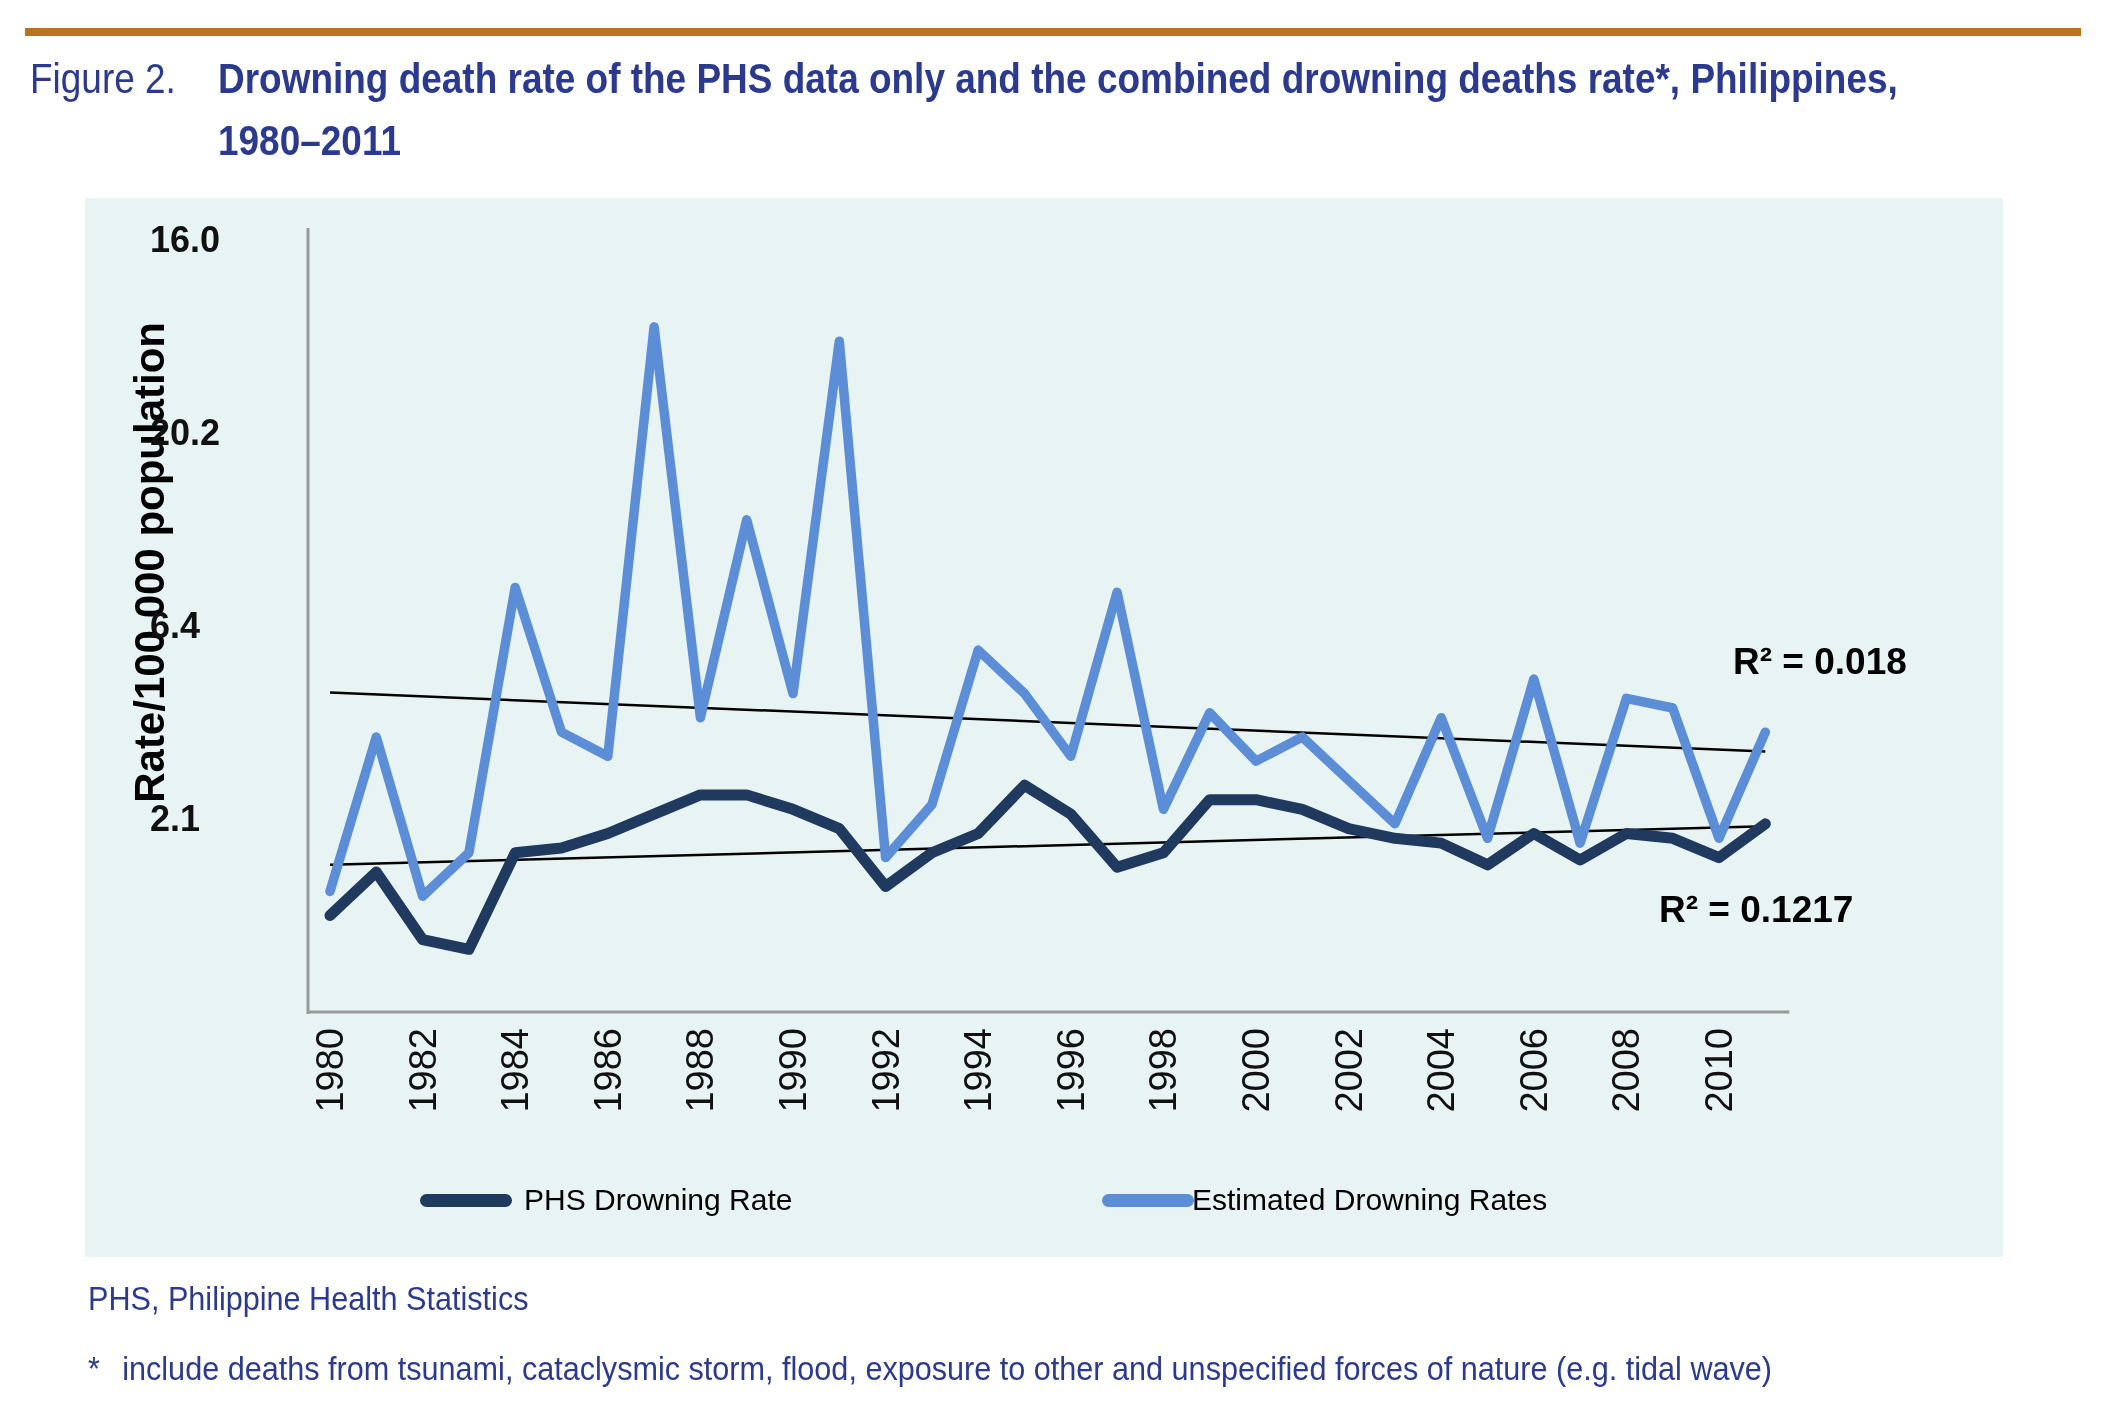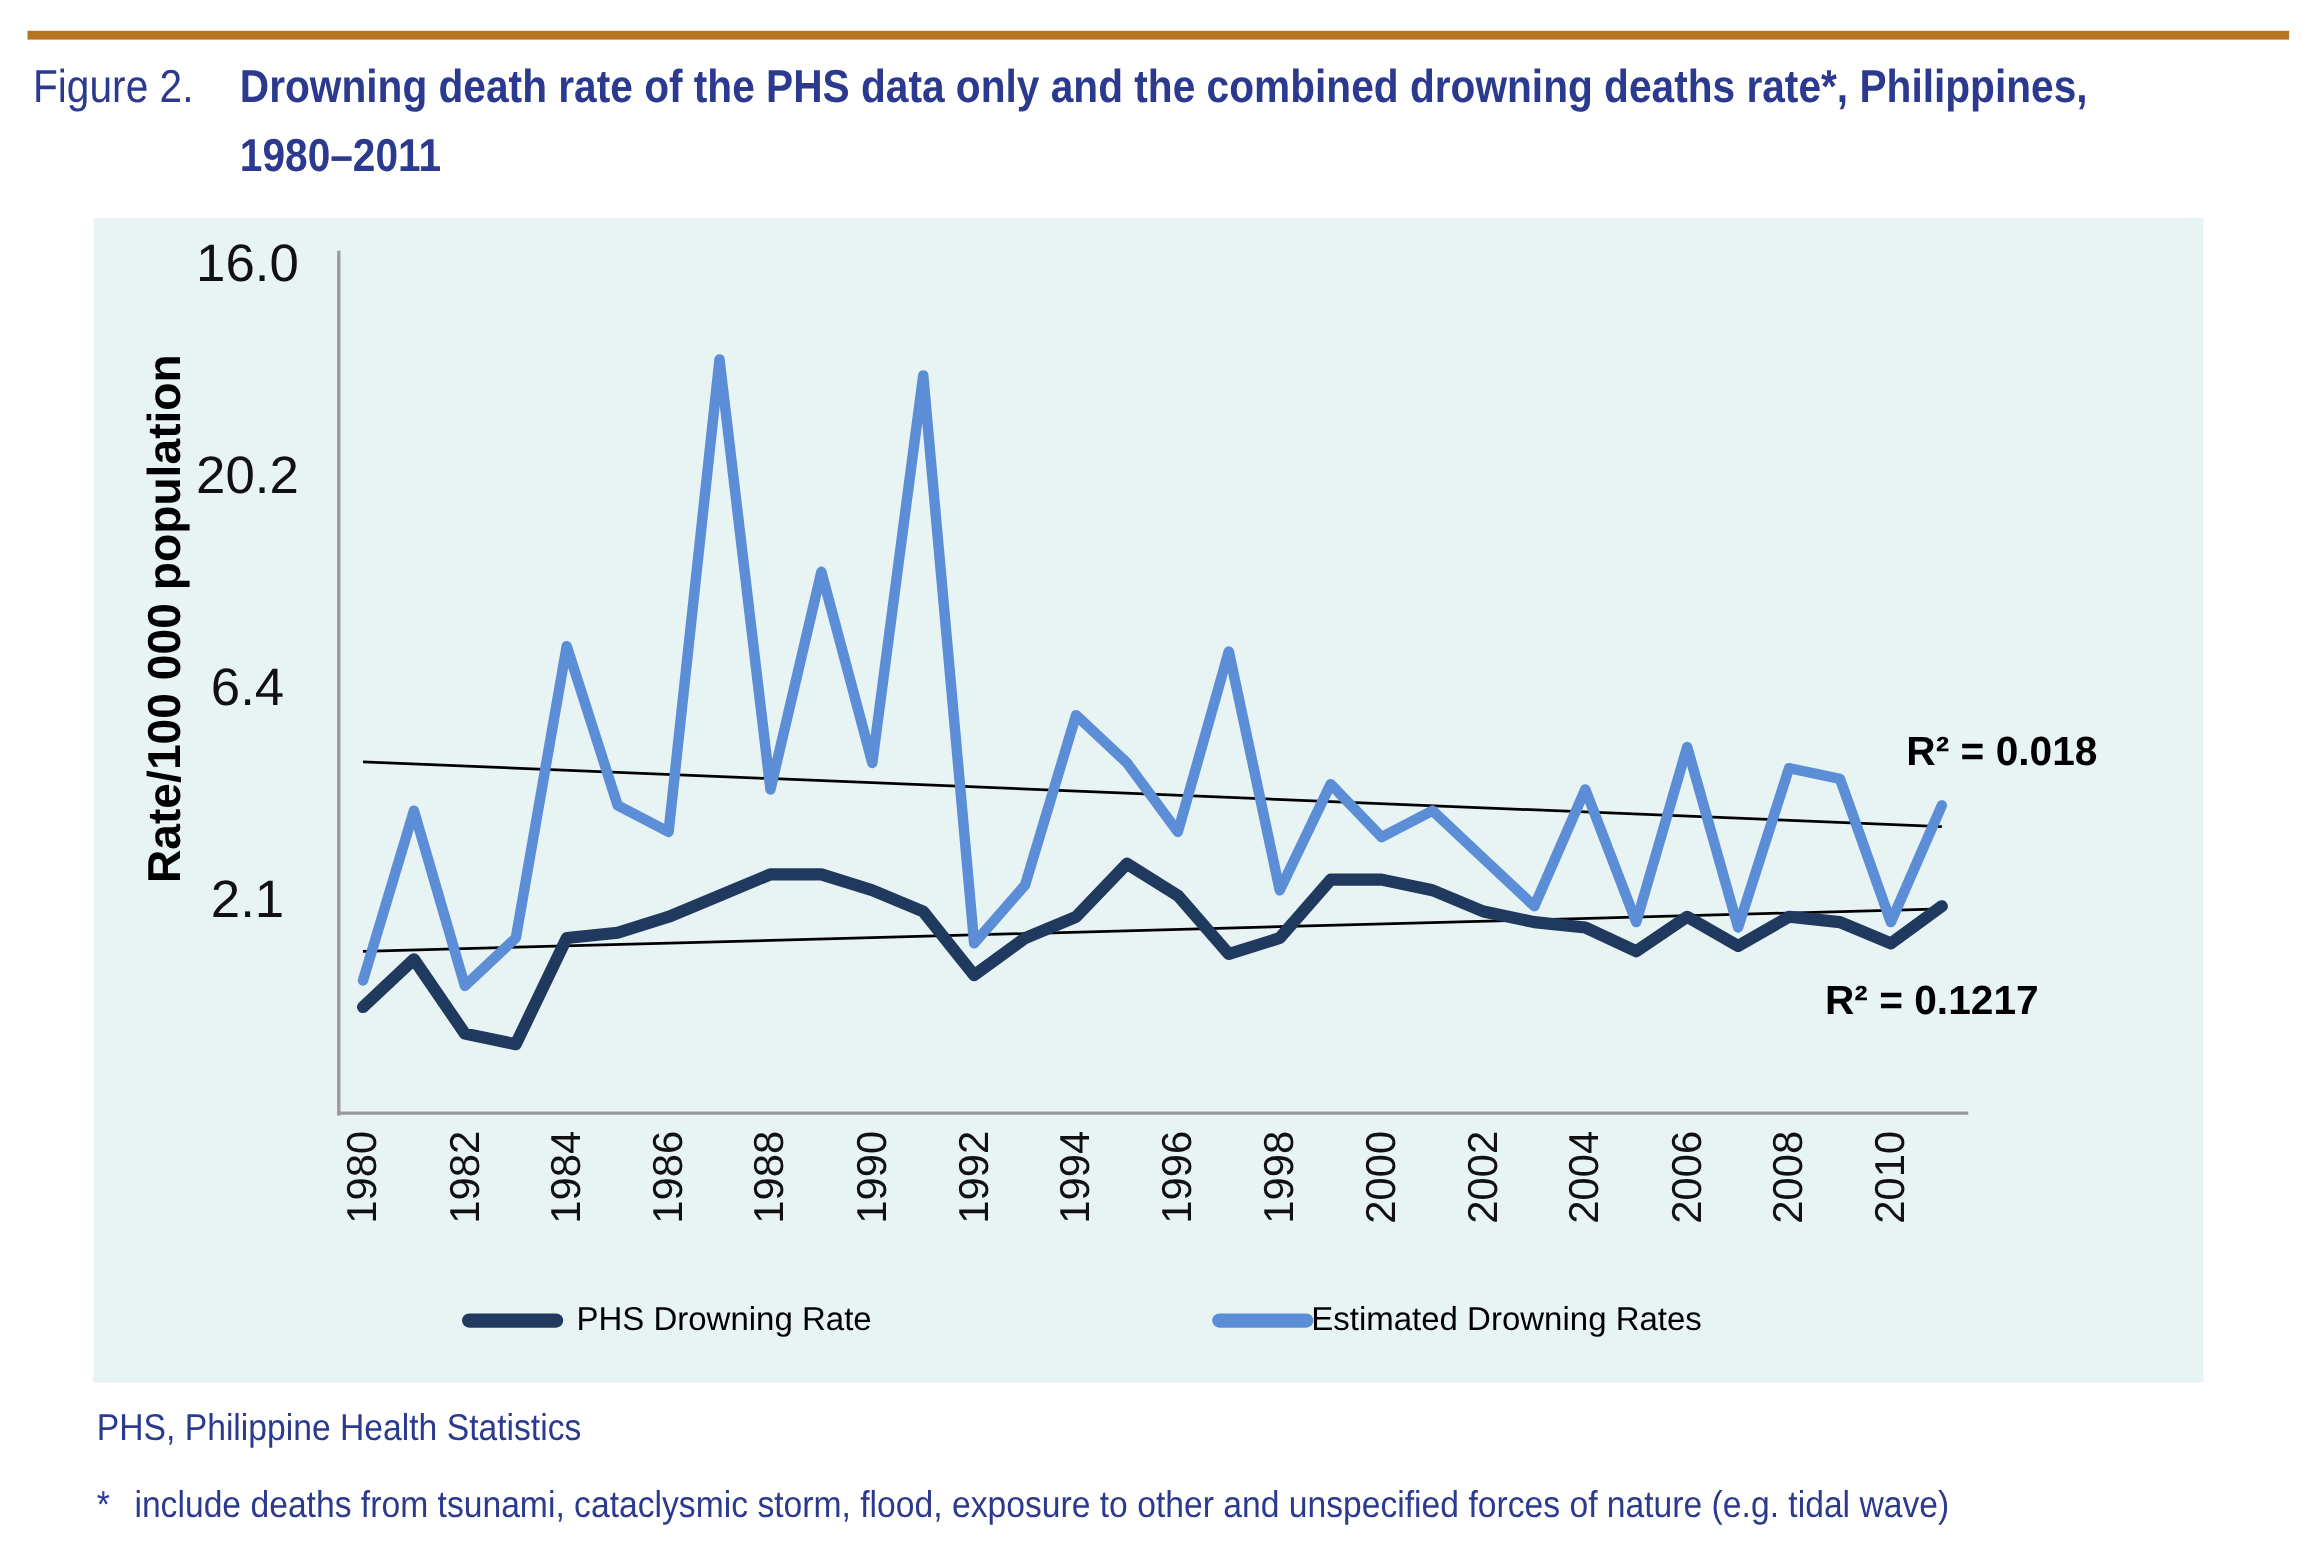--- a/index.html
+++ b/index.html
@@ -10,28 +10,28 @@
   #top-rule{left:25px;top:28px;width:2056px;height:8px;background:#b8731e;}
   #figure-label{left:30px;top:48px;font-size:42px;line-height:62px;color:#2b3a8e;
                 transform:scaleX(0.88);transform-origin:left top;white-space:nowrap;}
   #title-block{left:218px;top:48px;width:1886px;color:#2b3a8e;font-weight:bold;
                font-size:42px;line-height:62px;transform:scaleX(0.88);transform-origin:left top;}
   #title-line1{white-space:nowrap;}
   
   #panel{left:85px;top:198px;width:1918px;height:1059px;background:#e8f3f4;}
   #chart-svg{left:0;top:0;width:2104px;height:1404px;}
   
-  .ytick{position:absolute;width:150px;left:150px;text-align:center;font-size:48px;line-height:44px;color:#111;}
+  .ytick{position:absolute;width:150px;left:150px;text-align:left;font-size:36px;line-height:44px;color:#111;font-weight:bold;}
   .xtick{position:absolute;white-space:nowrap;font-size:38px;line-height:42px;color:#111;
          transform:rotate(-90deg) translateX(-100%);transform-origin:left top;}
   #y-axis-title{left:124px;top:322px;font-weight:bold;font-size:42px;line-height:52px;color:#000;
                 white-space:nowrap;transform:rotate(-90deg) translateX(-100%);transform-origin:left top;}
   
   .r2{position:absolute;font-weight:bold;font-size:37px;color:#000;white-space:nowrap;}
-  #r2-upper{left:1733px;top:641px;margin-top:21px;}
+  #r2-upper{left:1733px;top:641px;}
   #r2-lower{left:1659px;top:889px;}
   
   .legend-swatch{position:absolute;height:13px;width:92px;border-radius:8px;top:1194px;}
   .legend-label{position:absolute;top:1176px;font-size:30px;line-height:48px;color:#000;white-space:nowrap;}
   #legend-swatch-phs{left:420px;}
   #legend-label-phs{left:524px;}
   #legend-swatch-est{left:1102px;}
   #legend-label-est{left:1192px;}
   
   .footnote{position:absolute;color:#2b3a8e;font-size:34px;line-height:40px;white-space:nowrap;

